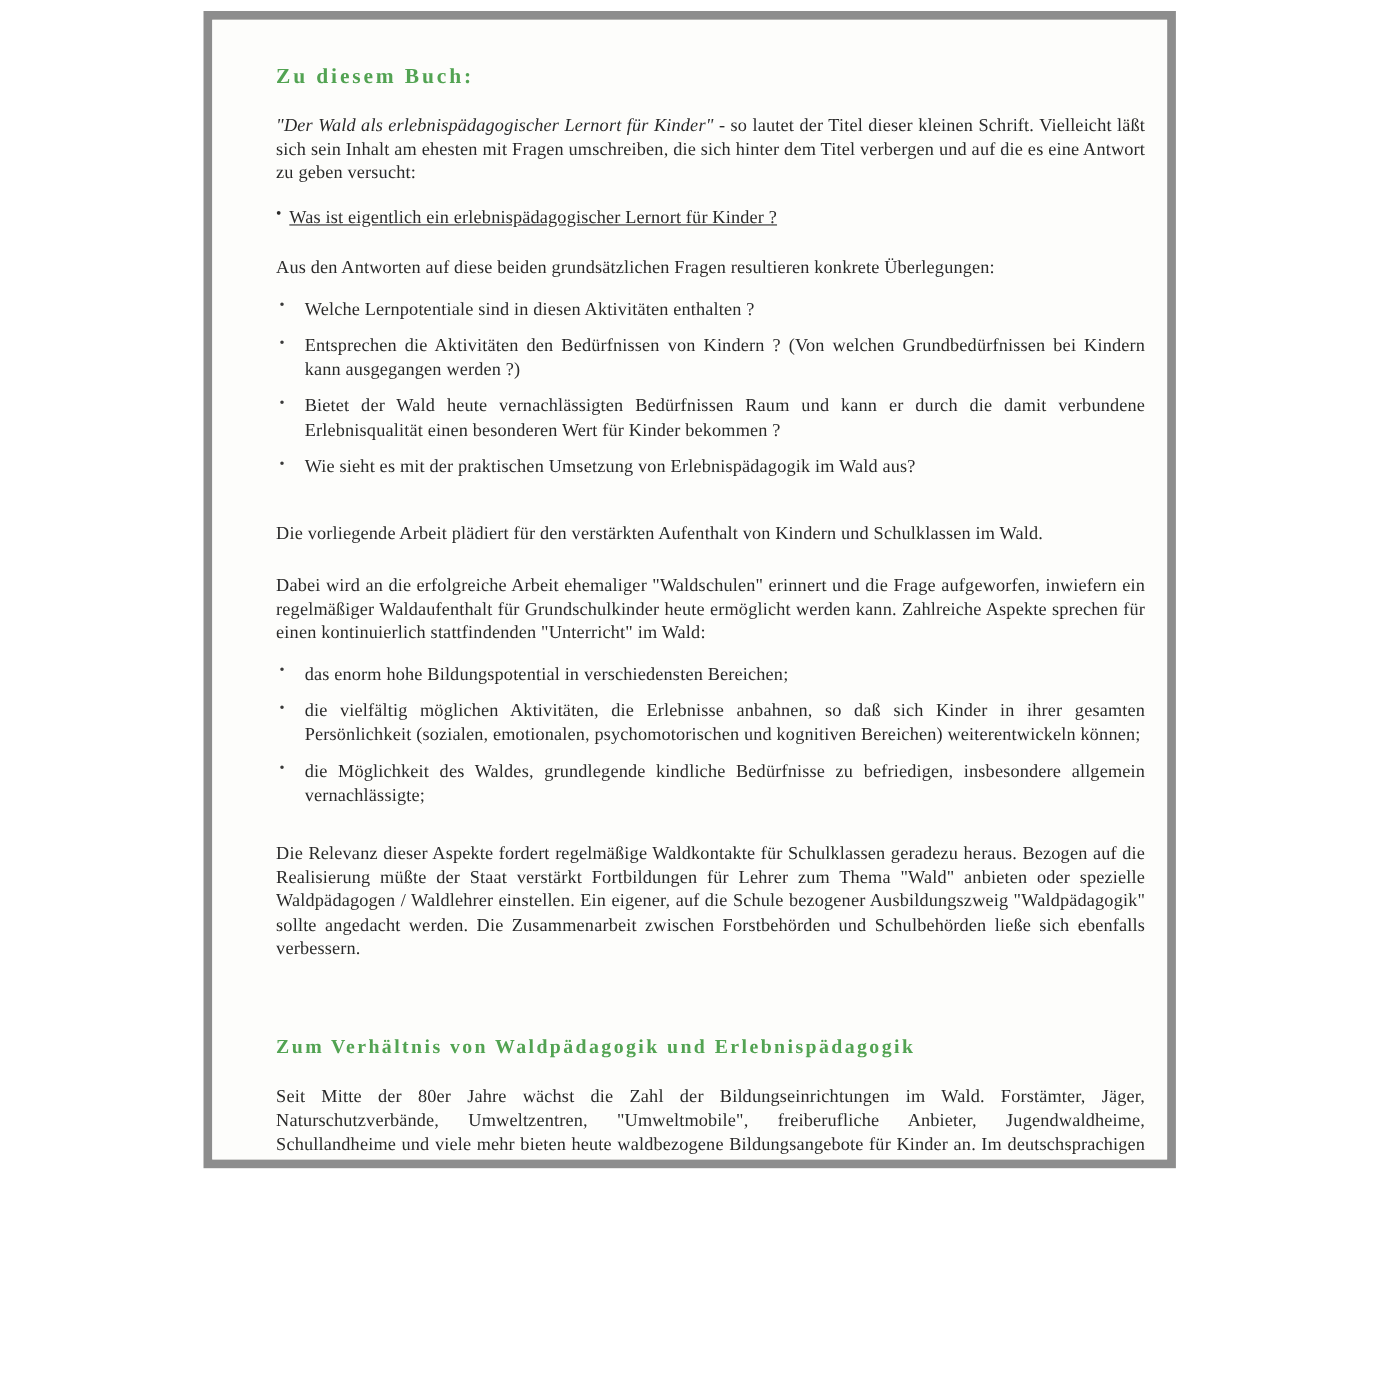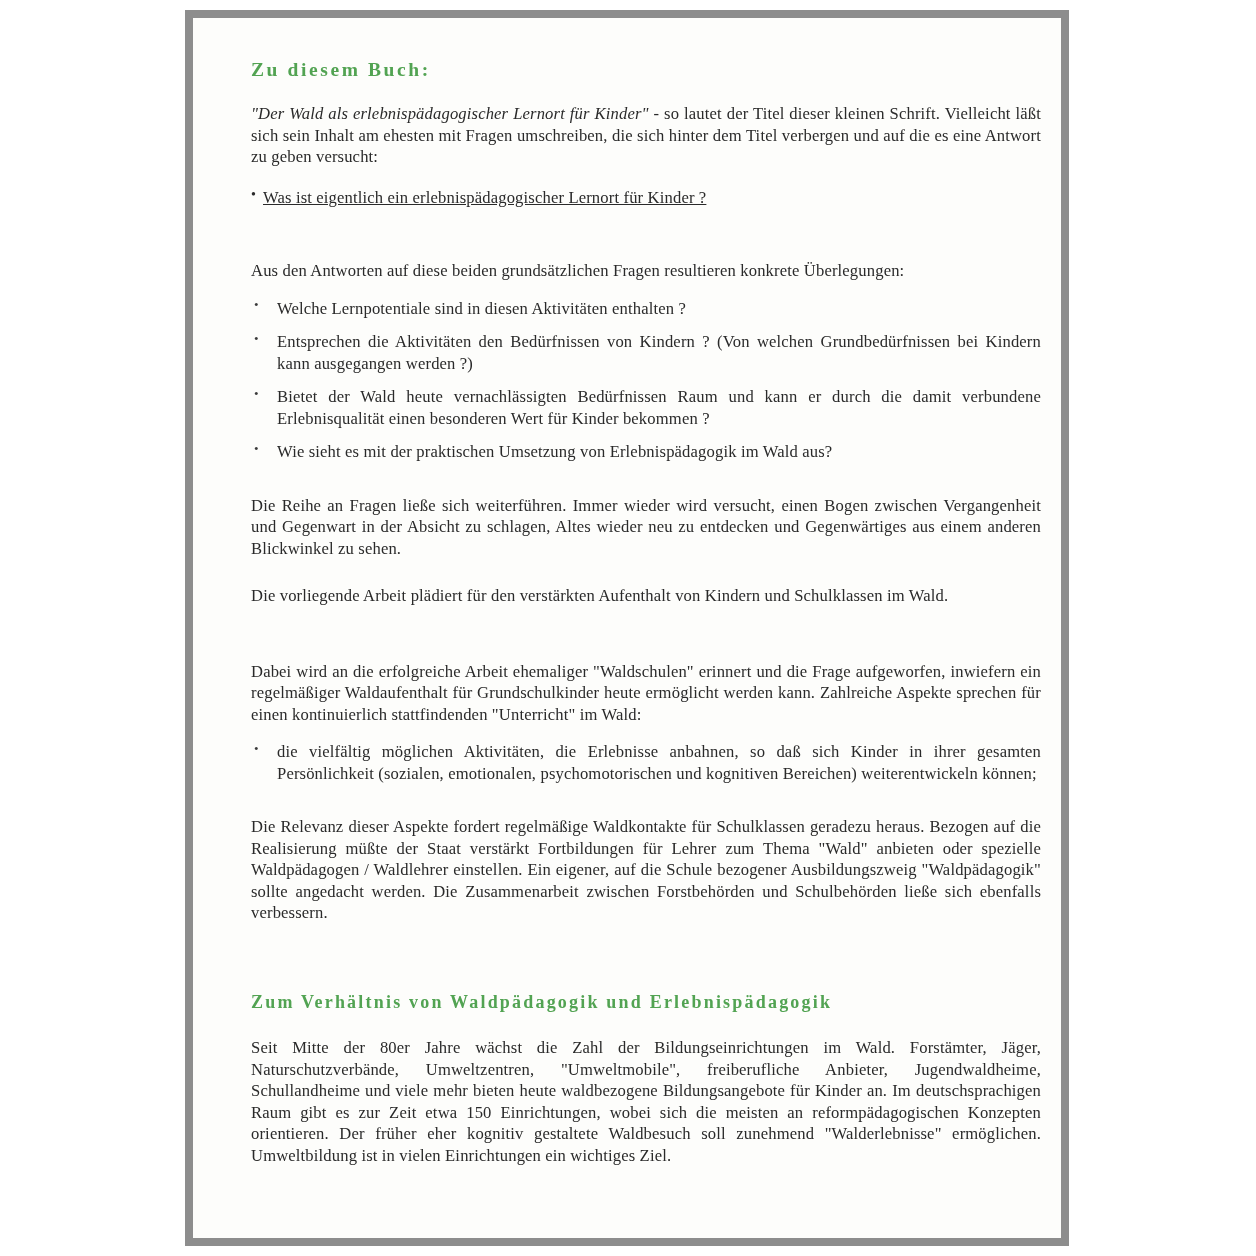--- a/index.html
+++ b/index.html
@@ -12,21 +12,21 @@
     height: 1256px;
     font-family: "Liberation Serif", "DejaVu Serif", serif;
     -webkit-font-smoothing: antialiased;
   }
 
   .page-frame {
     position: absolute;
     left: 185px;
     top: 10px;
     width: 884px;
-    height: 1236px;
+    height: 1052px;
     box-sizing: border-box;
     border: 8px solid #8d8d8d;
     background: #fdfdfb;
   }
 
   .page-sheet {
     position: absolute;
     left: 0;
     top: 0;
     right: 0;
@@ -61,21 +61,21 @@
 
   
   p.para {
     margin: 0 0 19px 0;
     font-size: 16.6px;
     line-height: 1.295;
     color: #2a2a2a;
     text-align: justify;
     letter-spacing: 0.15px;
   }
-  p.para.tight { margin-bottom: 16px; margin-top: 28px; }
+  p.para.tight { margin-bottom: 16px; }
   p.para .quoted-title {
     font-style: italic;
     font-weight: normal;
   }
 
   
   ul.bul {
     list-style: none;
     margin: 0 0 17px 0;
     padding: 0;
@@ -142,32 +142,33 @@
 
       <ul class="bul wide">
         <li>Welche Lernpotentiale sind in diesen Aktivitäten enthalten ?</li>
         <li>Entsprechen die Aktivitäten den Bedürfnissen von Kindern ? (Von welchen Grundbedürfnissen bei Kindern kann ausgegangen werden ?)</li>
         <li>Bietet der Wald heute vernachlässigten Bedürfnissen Raum und kann er durch die damit verbundene Erlebnisqualität einen besonderen Wert für Kinder bekommen ?</li>
         <li>Wie sieht es mit der praktischen Umsetzung von Erlebnispädagogik im Wald aus?</li>
       </ul>
 
       <div class="spacer-md"></div>
 
-      <p class="para">Die Reihe an Fragen ließe sich weiterführen. Immer wieder wird versucht, einen Bogen zwischen Vergangenheit und Gegenwart in der Absicht zu schlagen, Altes wieder neu zu entdecken und Gegenwärtiges aus einem anderen Blickwinkel zu sehen.</p>
 
       <div class="spacer-sm"></div>
 
       <p class="para">Die vorliegende Arbeit plädiert für den verstärkten Aufenthalt von Kindern und Schulklassen im Wald.</p>
 
       <div class="spacer-sm"></div>
 
       <p class="para tight">Dabei wird an die erfolgreiche Arbeit ehemaliger "Waldschulen" erinnert und die Frage aufgeworfen, inwiefern ein regelmäßiger Waldaufenthalt für Grundschulkinder heute ermöglicht werden kann. Zahlreiche Aspekte sprechen für einen kontinuierlich stattfindenden "Unterricht" im Wald:</p>
 
       <ul class="bul wide">
+        <li>das enorm hohe Bildungspotential in verschiedensten Bereichen;</li>
         <li>die vielfältig möglichen Aktivitäten, die Erlebnisse anbahnen, so daß sich Kinder in ihrer gesamten Persönlichkeit (sozialen, emotionalen, psychomotorischen und kognitiven Bereichen) weiterentwickeln können;</li>
+        <li>die Möglichkeit des Waldes, grundlegende kindliche Bedürfnisse zu befriedigen, insbesondere allgemein vernachlässigte;</li>
       </ul>
 
       <div class="spacer-md"></div>
 
       <p class="para">Die Relevanz dieser Aspekte fordert regelmäßige Waldkontakte für Schulklassen geradezu heraus. Bezogen auf die Realisierung müßte der Staat verstärkt Fortbildungen für Lehrer zum Thema "Wald" anbieten oder spezielle Waldpädagogen / Waldlehrer einstellen. Ein eigener, auf die Schule bezogener Ausbildungszweig "Waldpädagogik" sollte angedacht werden. Die Zusammenarbeit zwischen Forstbehörden und Schulbehörden ließe sich ebenfalls verbessern.</p>
 
       <h2 class="section-heading second">Zum Verhältnis von Waldpädagogik und Erlebnispädagogik</h2>
 
       <p class="para">Seit Mitte der 80er Jahre wächst die Zahl der Bildungseinrichtungen im Wald. Forstämter, Jäger, Naturschutzverbände, Umweltzentren, "Umweltmobile", freiberufliche Anbieter, Jugendwaldheime, Schullandheime und viele mehr bieten heute waldbezogene Bildungsangebote für Kinder an. Im deutschsprachigen Raum gibt es zur Zeit etwa 150 Einrichtungen, wobei sich die meisten an reformpädagogischen Konzepten orientieren. Der früher eher kognitiv gestaltete Waldbesuch soll zunehmend "Walderlebnisse" ermöglichen. Umweltbildung ist in vielen Einrichtungen ein wichtiges Ziel.</p>
 

